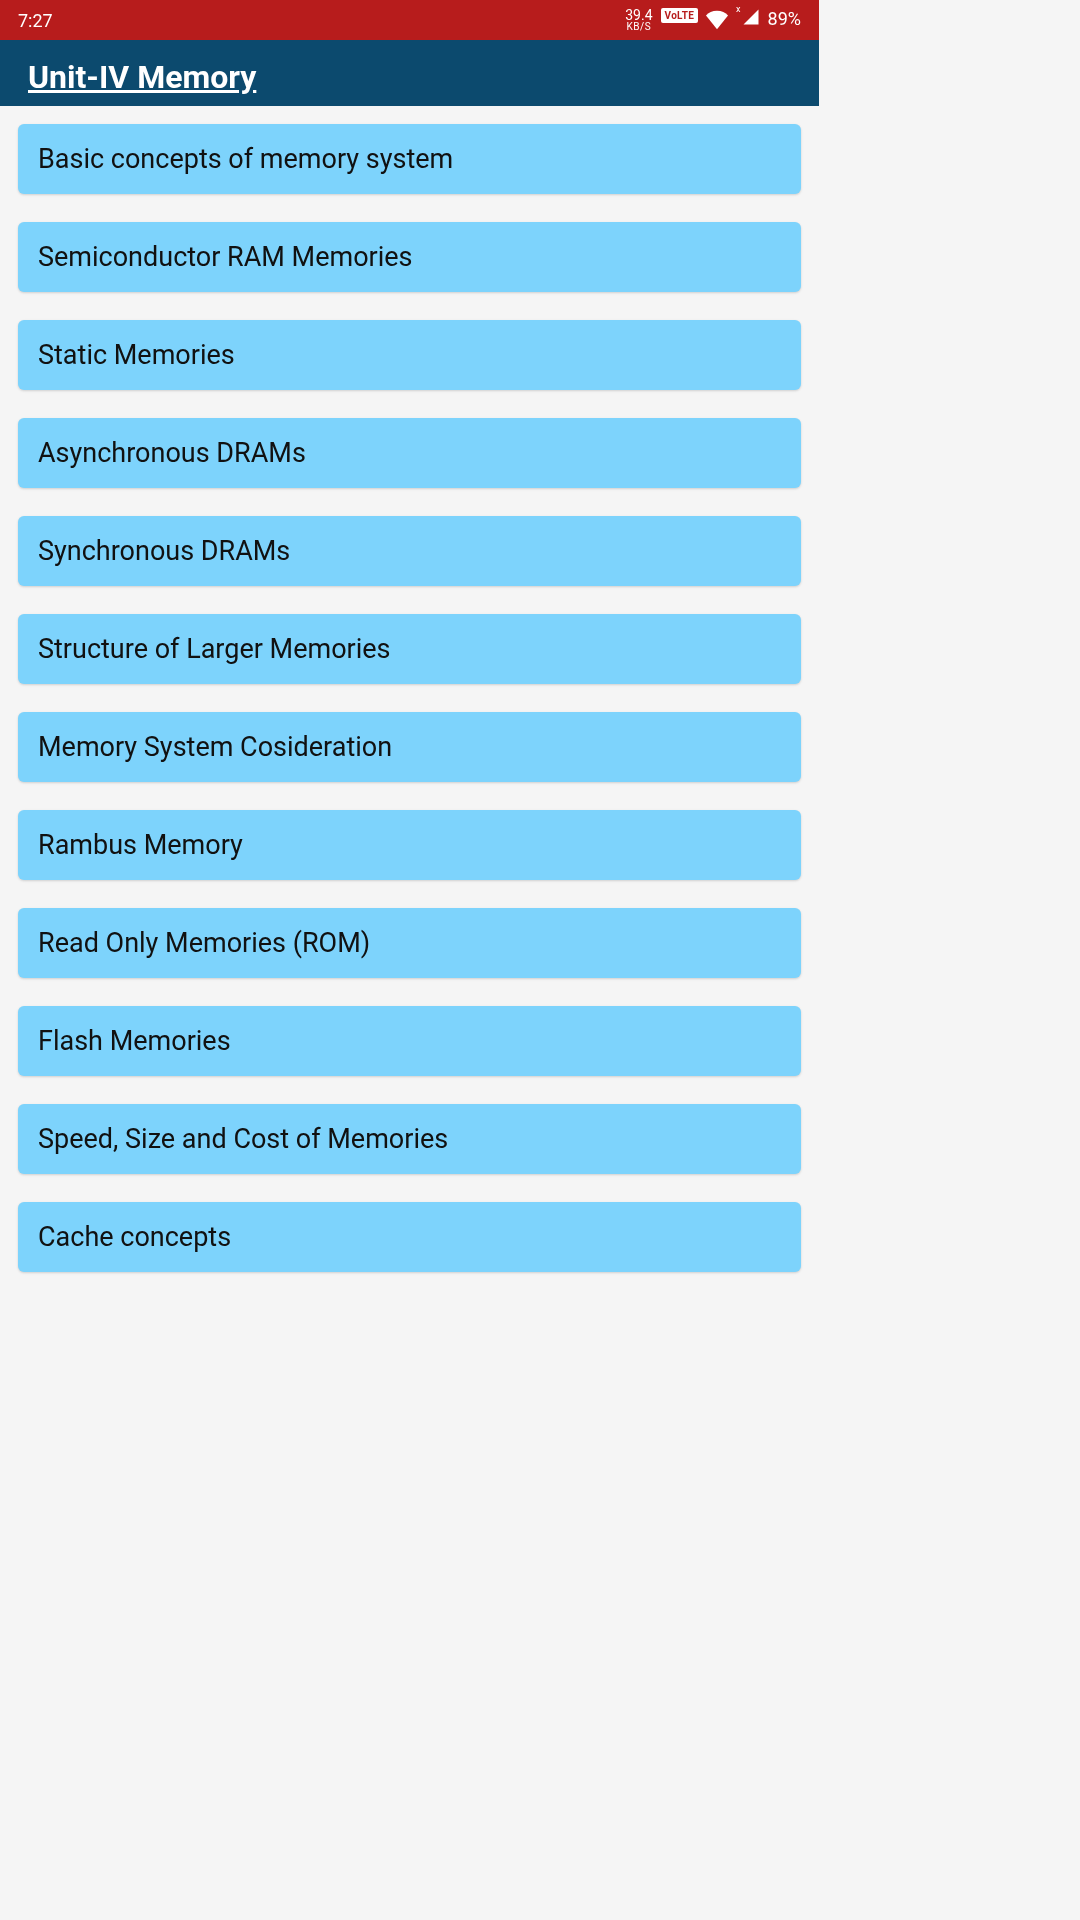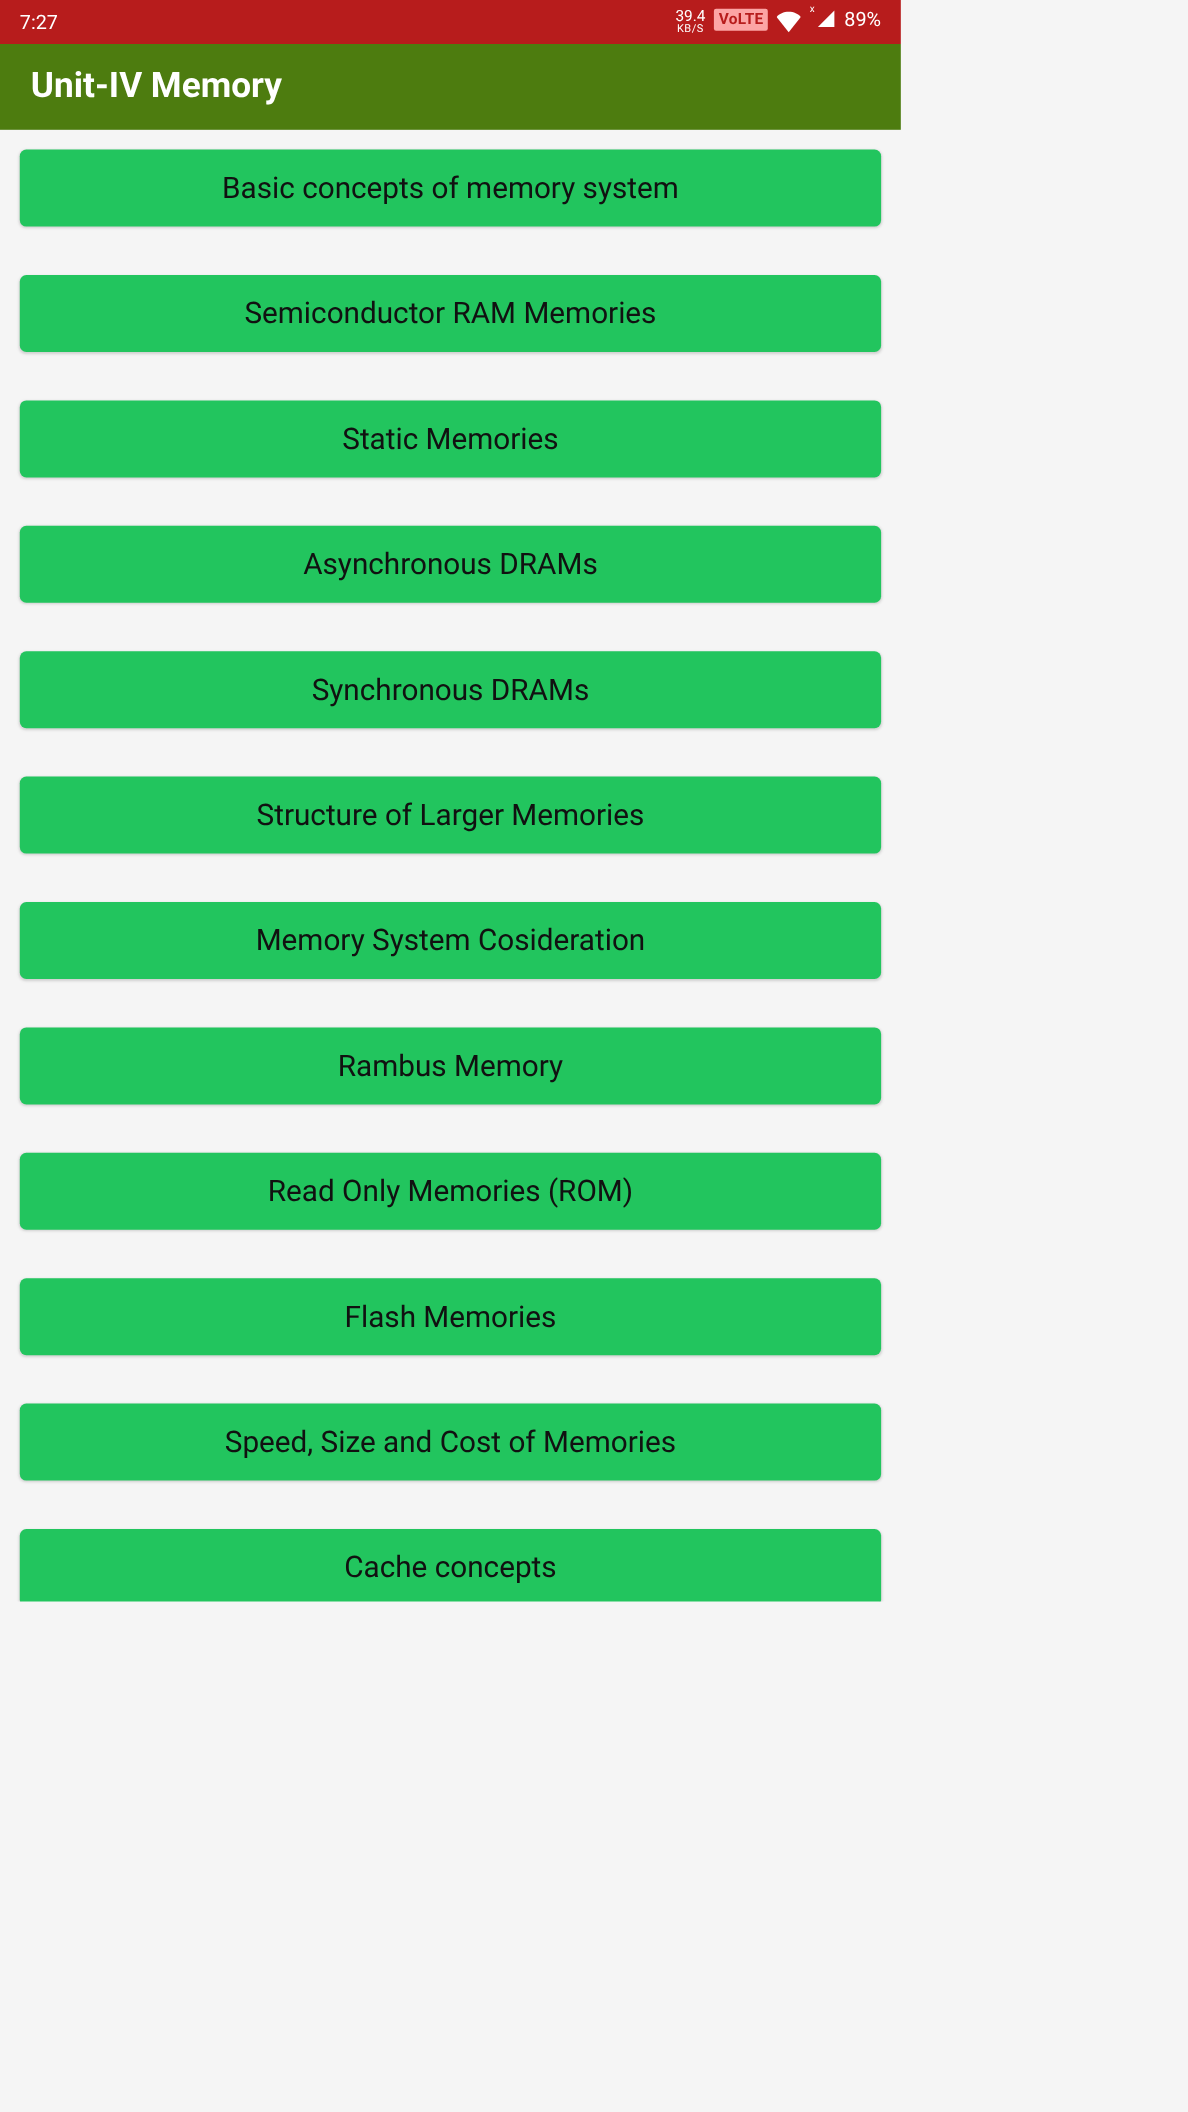--- a/index.html
+++ b/index.html
@@ -39,23 +39,23 @@
       line-height: 1;
     }
     .status-kbs-num {
       font-size: 14px;
     }
     .status-kbs-label {
       font-size: 10px;
       letter-spacing: 0.5px;
     }
     .volte-badge {
-      background: #fca5a5;
+      background: #ffffff;
       color: #b71c1c;
-      font-size: 14px;
+      font-size: 10px;
       font-weight: bold;
       padding: 2px 4px;
       border-radius: 2px;
       letter-spacing: 0.3px;
     }
     .wifi-icon svg {
       width: 22px;
       height: 22px;
       display: block;
     }
@@ -72,37 +72,38 @@
     }
     .signal-icon svg {
       width: 18px;
       height: 18px;
       display: block;
     }
     .battery-text {
       font-size: 18px;
     }
     .app-bar {
-      background-color: #4d7c0f;
-      padding: 18px 28px 22px;
+      background-color: #0c4a6e;
+      padding: 18px 28px 10px;
       color: white;
+      text-decoration: underline;
     }
     .app-title {
       font-size: 32px;
       font-weight: 700;
     }
     .content {
       padding: 18px 18px 0;
     }
     .list-item {
-      background: #22c55e;
+      background: #7dd3fc;
       border-radius: 6px;
       padding: 19px 20px;
-      margin-bottom: 44px;
-      text-align: center;
+      margin-bottom: 28px;
+      text-align: left;
       font-size: 27px;
       font-weight: 400;
       color: #111;
       box-shadow: 0 1px 3px rgba(0,0,0,0.1), 0 1px 2px rgba(0,0,0,0.06);
       cursor: pointer;
     }
   </style>
 </head>
 <body>
 

